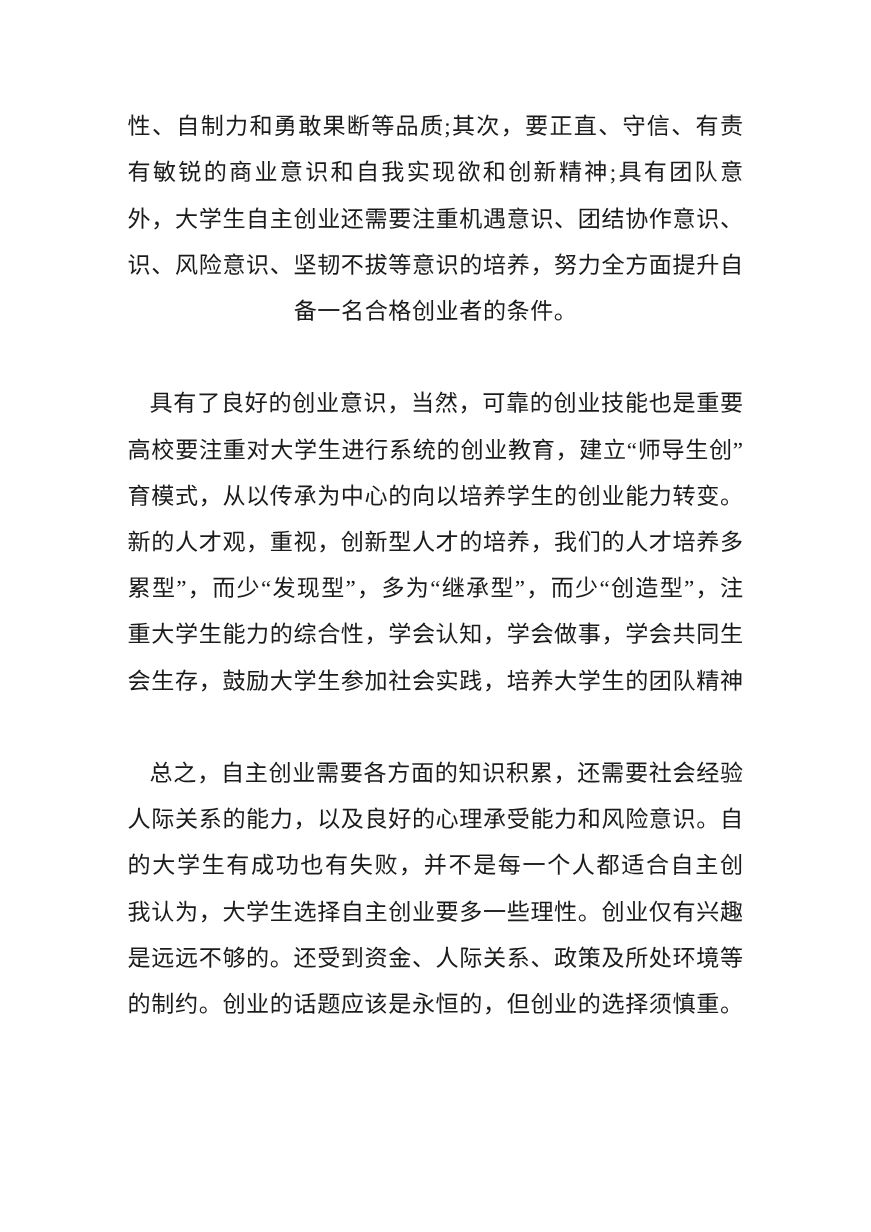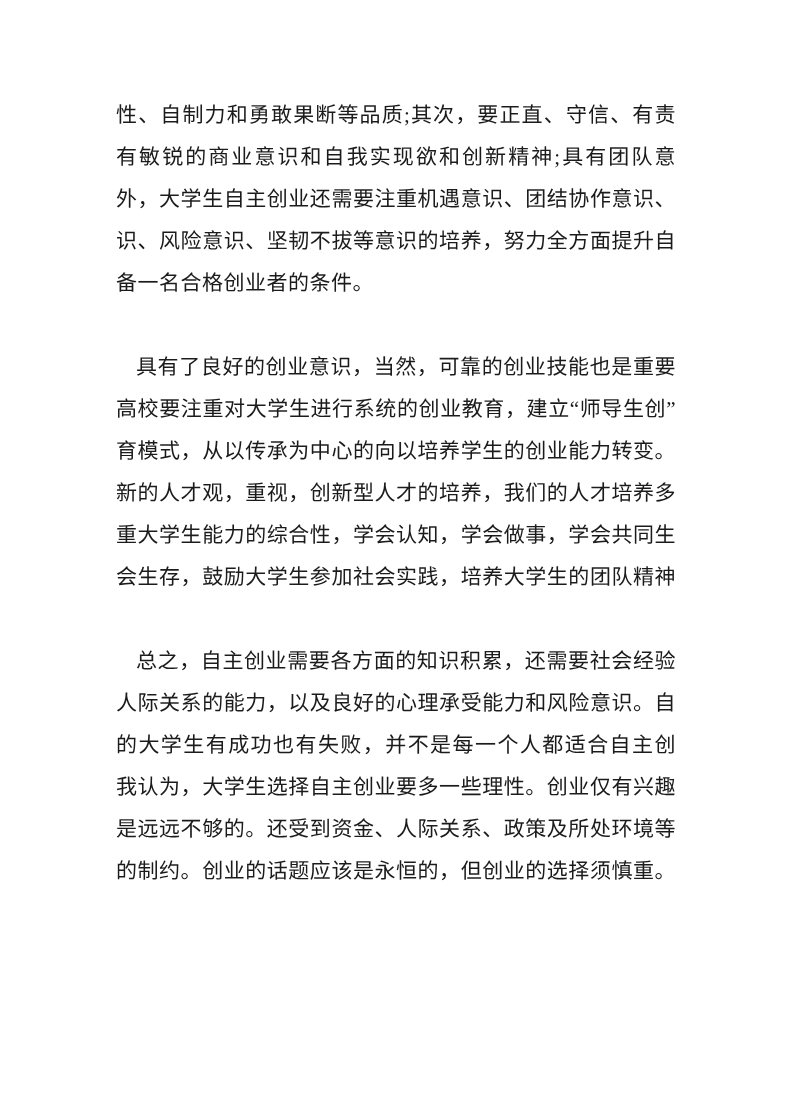--- a/index.html
+++ b/index.html
@@ -29,20 +29,21 @@
   }
   .para:last-child {
     margin-bottom: 0;
   }
   .line {
     height: 42px;
     line-height: 42px;
     white-space: nowrap;
     overflow: hidden;
     letter-spacing: 0.5px;
+    text-align: center;
   }
   .line.fill {
     white-space: normal;
     text-align: justify;
     text-align-last: justify;
     -moz-text-align-last: justify;
   }
   .para.indent .line:first-child {
     text-indent: 20px;
   }
@@ -57,20 +58,21 @@
         <div class="line fill">有敏锐的商业意识和自我实现欲和创新精神;具有团队意识。除此之</div>
         <div class="line fill">外，大学生自主创业还需要注重机遇意识、团结协作意识、竞争意</div>
         <div class="line fill">识、风险意识、坚韧不拔等意识的培养，努力全方面提升自己，具</div>
         <div class="line">备一名合格创业者的条件。</div>
       </div>
       <div class="para indent">
         <div class="line fill">具有了良好的创业意识，当然，可靠的创业技能也是重要的。各</div>
         <div class="line fill">高校要注重对大学生进行系统的创业教育，建立“师导生创”的教</div>
         <div class="line fill">育模式，从以传承为中心的向以培养学生的创业能力转变。树立全</div>
         <div class="line fill">新的人才观，重视，创新型人才的培养，我们的人才培养多为“积</div>
+        <div class="line fill">累型”，而少“发现型”，多为“继承型”，而少“创造型”，注</div>
         <div class="line fill">重大学生能力的综合性，学会认知，学会做事，学会共同生活，学</div>
         <div class="line fill">会生存，鼓励大学生参加社会实践，培养大学生的团队精神和协作</div>
       </div>
       <div class="para indent">
         <div class="line fill">总之，自主创业需要各方面的知识积累，还需要社会经验和处理</div>
         <div class="line fill">人际关系的能力，以及良好的心理承受能力和风险意识。自主创业</div>
         <div class="line fill">的大学生有成功也有失败，并不是每一个人都适合自主创业。因此，</div>
         <div class="line fill">我认为，大学生选择自主创业要多一些理性。创业仅有兴趣和激情</div>
         <div class="line fill">是远远不够的。还受到资金、人际关系、政策及所处环境等各方面</div>
         <div class="line fill">的制约。创业的话题应该是永恒的，但创业的选择须慎重。只有具</div>

